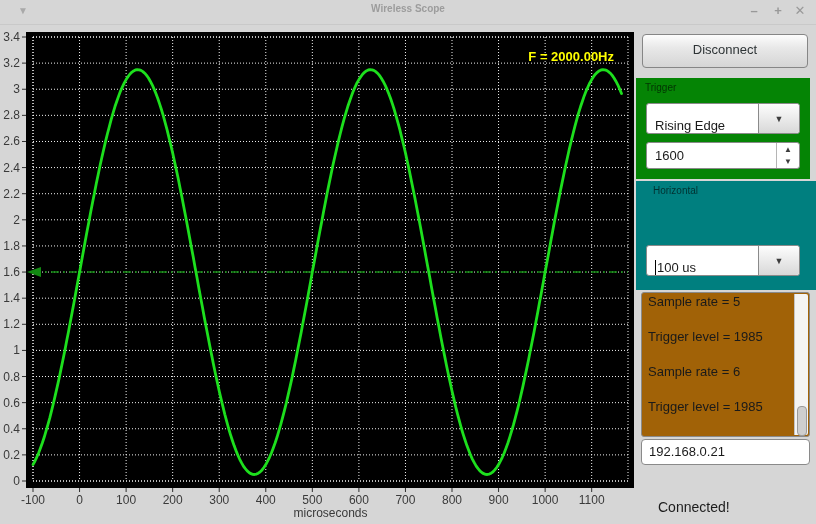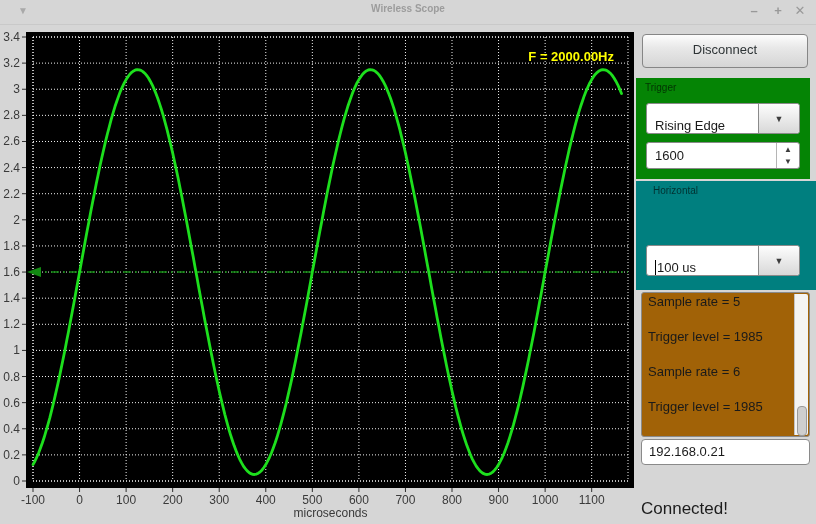--- a/index.html
+++ b/index.html
@@ -49,21 +49,21 @@
     border:1px solid #8a8a8a;border-radius:3px;box-sizing:border-box;overflow:hidden;
   }
   .log-content{margin-top:-9px;padding-left:6px;font-size:13px;color:#1a1a1a;line-height:35px;white-space:nowrap;}
   .scrollbar{position:absolute;right:1px;top:1px;bottom:1px;width:13px;background:#f4f4f4;border-left:1px solid #c4c4c4;border-radius:0 2px 2px 0;}
   .thumb{position:absolute;left:2px;width:8px;top:112px;height:28px;background:#cecece;border:1px solid #9a9a9a;border-radius:4px;}
   .ipfield{
     position:absolute;left:641px;top:439px;width:169px;height:26px;background:#fff;
     border:1px solid #8a8a8a;border-radius:4px;box-sizing:border-box;
     font-size:13px;color:#1a1a1a;line-height:24px;padding-left:7px;
   }
-  .status{position:absolute;left:641px;top:499px;font-size:17px;color:#1c1c1c;}
+  .status{position:absolute;left:658px;top:499px;font-size:14px;color:#1c1c1c;}
 </style>
 </head>
 <body>
 
 <div class="titlebar">
   <span class="menu-tri">▼</span>
   <div class="title-text">Wireless Scope</div>
   <div class="winbtn btn-min">–</div>
   <div class="winbtn btn-max">+</div>
   <div class="winbtn btn-close">✕</div>

